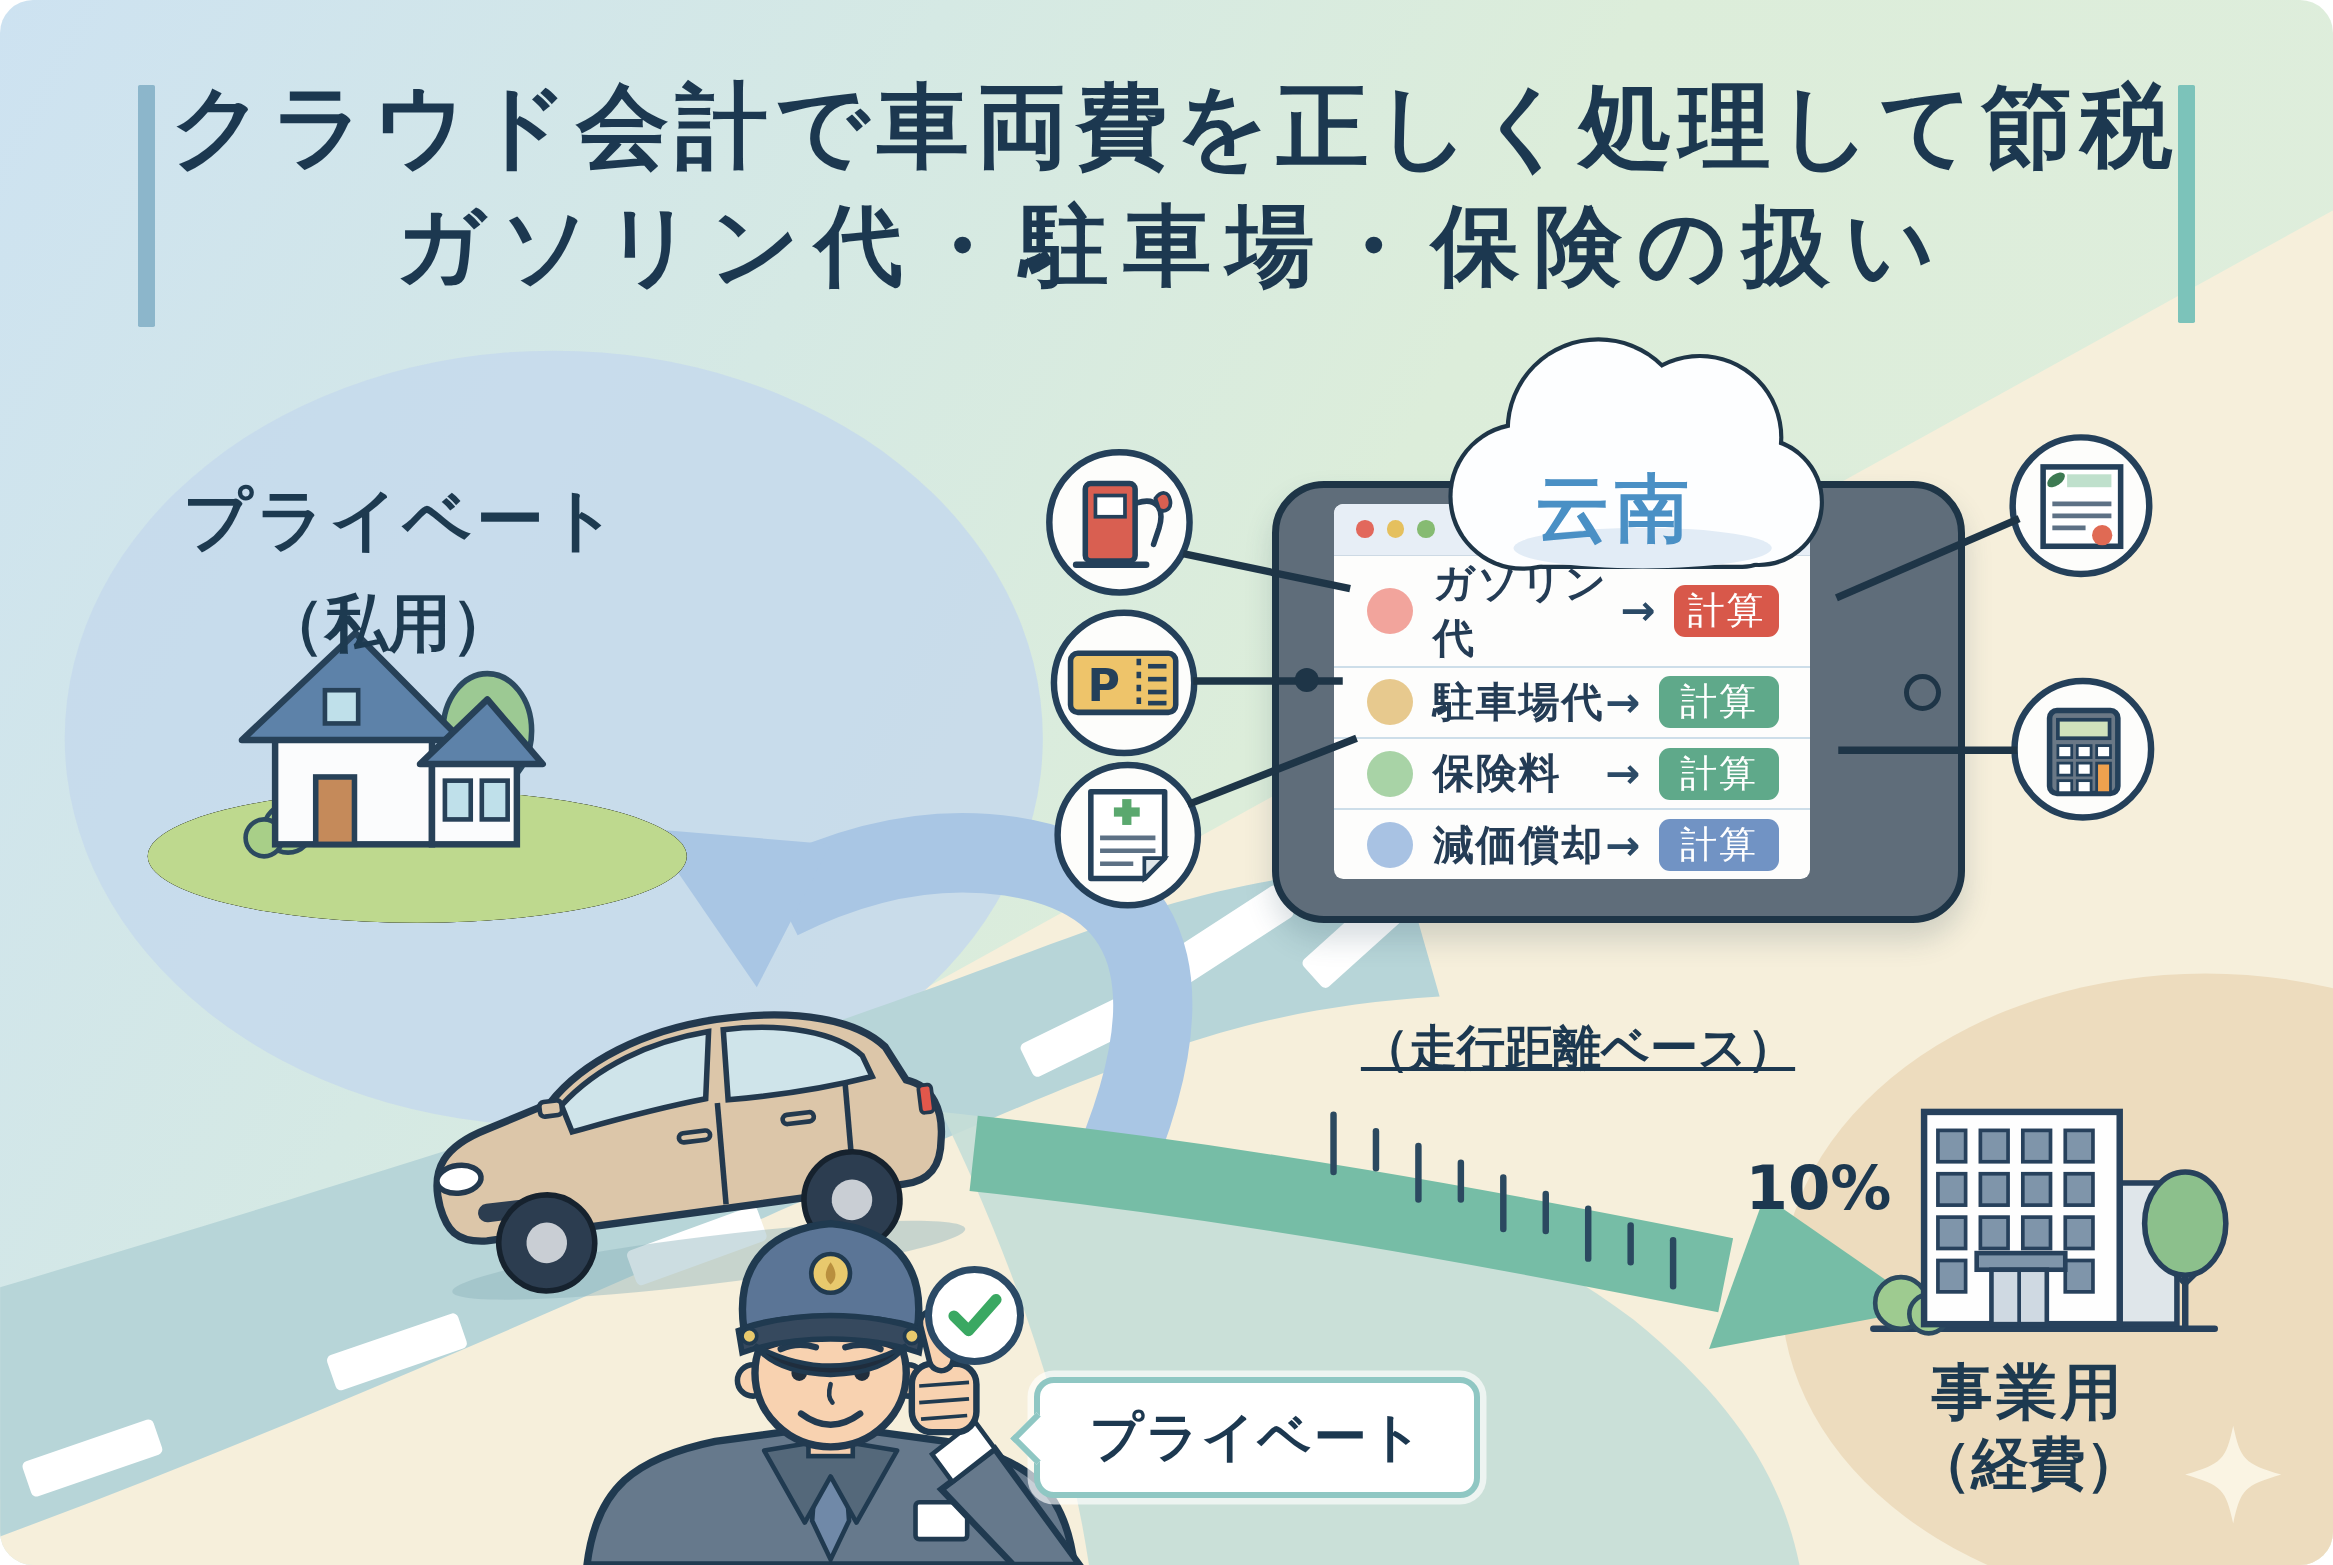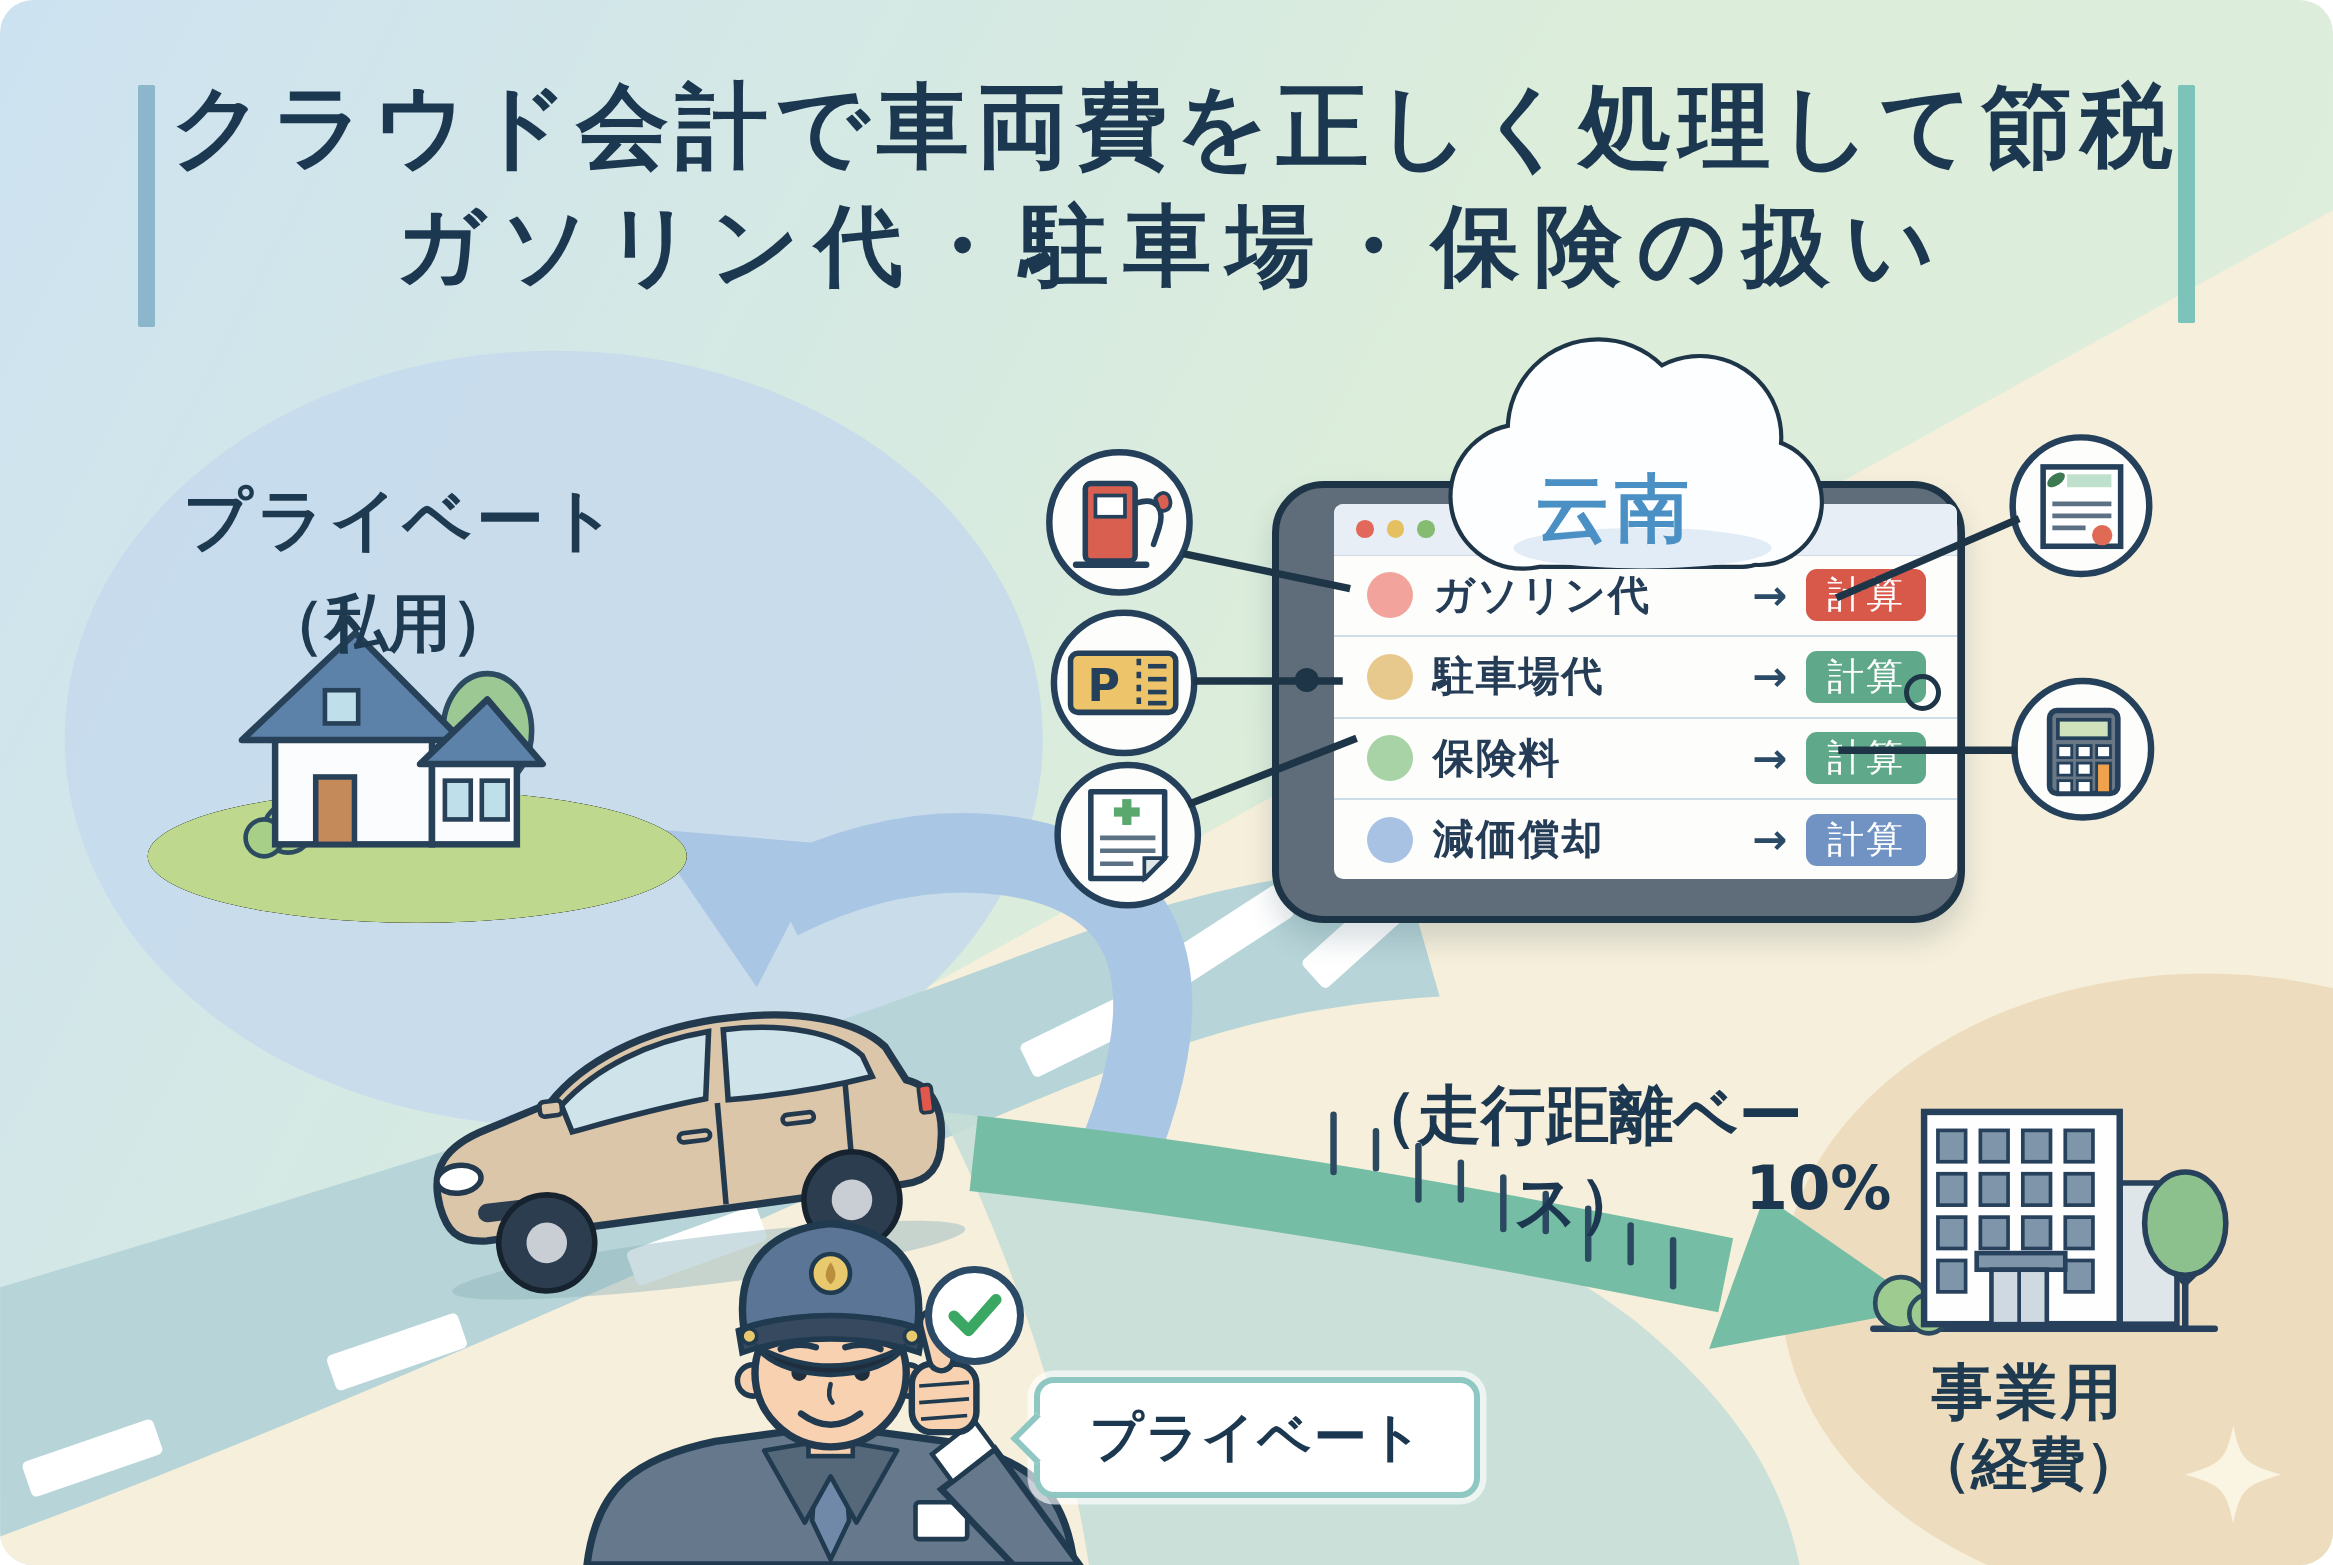--- a/index.html
+++ b/index.html
@@ -14,21 +14,21 @@
   .topsvg{position:absolute;left:0;top:0;z-index:5;pointer-events:none;}
   .titlewrap{left:0;top:65px;width:2333px;text-align:center;z-index:3;}
   .title-l1{font-size:92px;font-weight:900;letter-spacing:7.4px;line-height:1.35;color:#1c3850;margin-left:17px;}
   .title-l2{font-size:88px;font-weight:900;letter-spacing:14.8px;line-height:1.3;color:#1c3850;padding-left:12px;}
   .bar{width:16.6px;z-index:3;border-radius:1.8px;}
   .bar-left{left:138px;top:85px;height:242px;background:#8cb6cb;}
   .bar-right{left:2178px;top:85px;height:238px;background:#7cc3ba;}
   .zone-label{z-index:3;text-align:center;font-weight:900;color:#1d3a50;}
   .tablet{left:1272px;top:481px;width:679px;height:428px;background:#5f6d7a;border:7.4px solid #1e3547;
     border-radius:52px;z-index:4;box-shadow:0 16.6px 28px rgba(40,70,90,.18);}
-  .screen{position:absolute;left:55px;top:15.7px;width:623px;height:375px;background:#fdfdfc;border-radius:9.2px;overflow:hidden;}
+  .screen{position:absolute;left:55px;top:15.7px;width:476px;height:375px;background:#fdfdfc;border-radius:9.2px;overflow:hidden;}
   .chrome{height:51px;background:#e7eef6;border-bottom:1.8px solid #cdd9e4;display:flex;align-items:center;padding-left:22px;gap:13px;}
   .dot{width:17.5px;height:17.5px;border-radius:50%;}
   .rows{display:flex;flex-direction:column;height:324px;}
   .exp-row{flex:1;display:flex;align-items:center;padding:0 0 0 33px;}
   .exp-row + .exp-row{border-top:2.8px solid #cddee9;}
   .exp-dot{width:46px;height:46px;border-radius:50%;flex:0 0 auto;}
   .exp-label{font-size:41px;font-weight:900;color:#243c55;margin-left:20px;letter-spacing:1.8px;}
   .exp-arrow{font-size:42px;font-weight:700;color:#2b4a66;margin-left:auto;}
   .exp-btn{width:120px;height:52px;border-radius:11px;color:#ffffff;font-size:37px;font-weight:400;
     display:flex;align-items:center;justify-content:center;margin-left:18.5px;margin-right:31px;letter-spacing:1.8px;border:none;}
@@ -259,21 +259,21 @@
     <div class="title-l1">クラウド会計で車両費を正しく処理して節税</div>
     <div class="title-l2">ガソリン代・駐車場・保険の扱い</div>
   </div>
 
   <div class="abs zone-label" style="left:125px;top:475px;width:554px;font-size:68px;letter-spacing:3.7px;">プライベート</div>
   <div class="abs zone-label" style="left:125px;top:581px;width:526px;font-size:63px;">（私用）</div>
 
   <div class="abs zone-label" style="left:1798px;top:1352px;width:461px;font-size:61px;letter-spacing:3.7px;">事業用</div>
   <div class="abs zone-label" style="left:1798px;top:1426px;width:461px;font-size:57px;">（経費）</div>
 
-  <div class="abs apportion" style="left:1301px;top:1072px;width:554px;font-size:64px;">（走行距離ベース）</div>
+  <div class="abs apportion" style="left:1301px;top:1016px;width:554px;font-size:48px;text-decoration:underline;">（走行距離ベース）</div>
   <div class="abs apportion" style="left:1726px;top:1152px;width:185px;font-size:61px;">10%</div>
 
   <div class="abs tablet">
     <div class="screen">
       <div class="chrome">
         <span class="dot" style="background: rgb(226, 104, 92);"></span>
         <span class="dot" style="background: rgb(229, 192, 94);"></span>
         <span class="dot" style="background: rgb(134, 187, 114);"></span>
       </div>
       <div class="rows">

